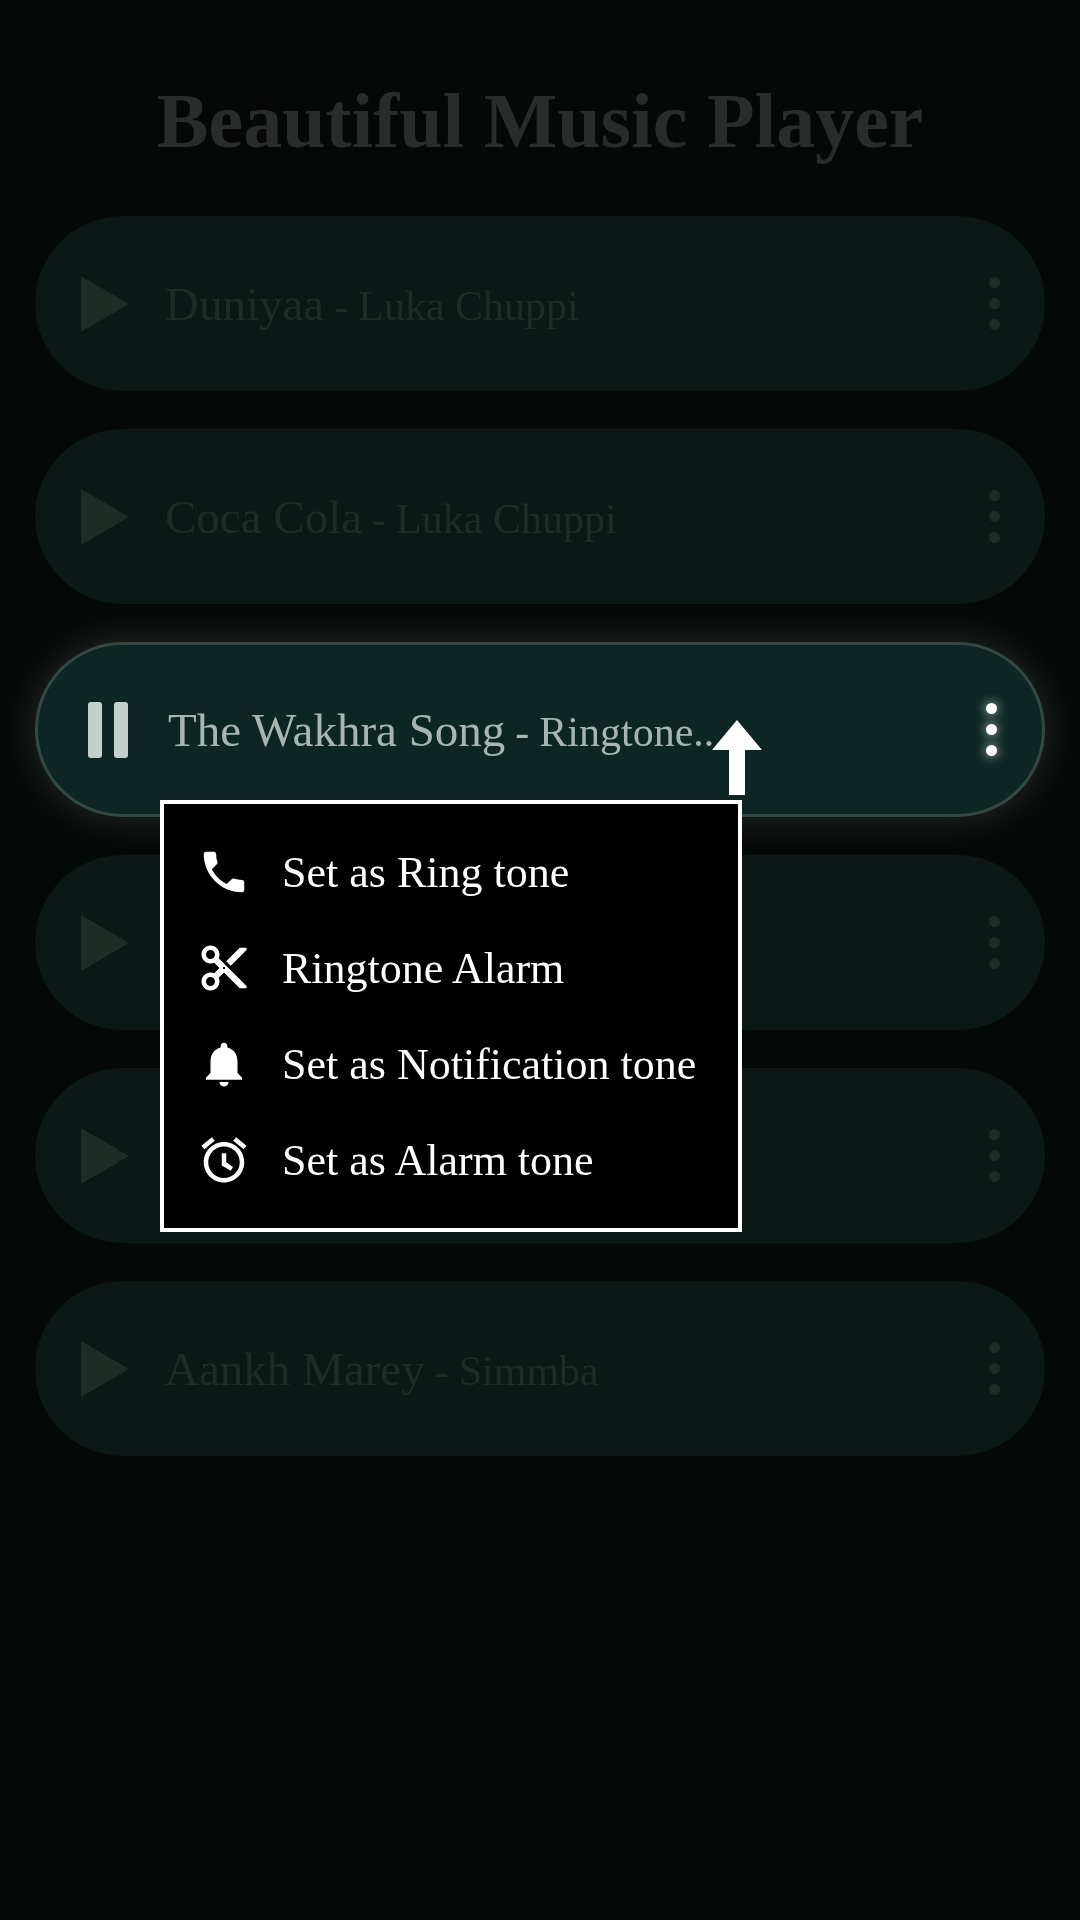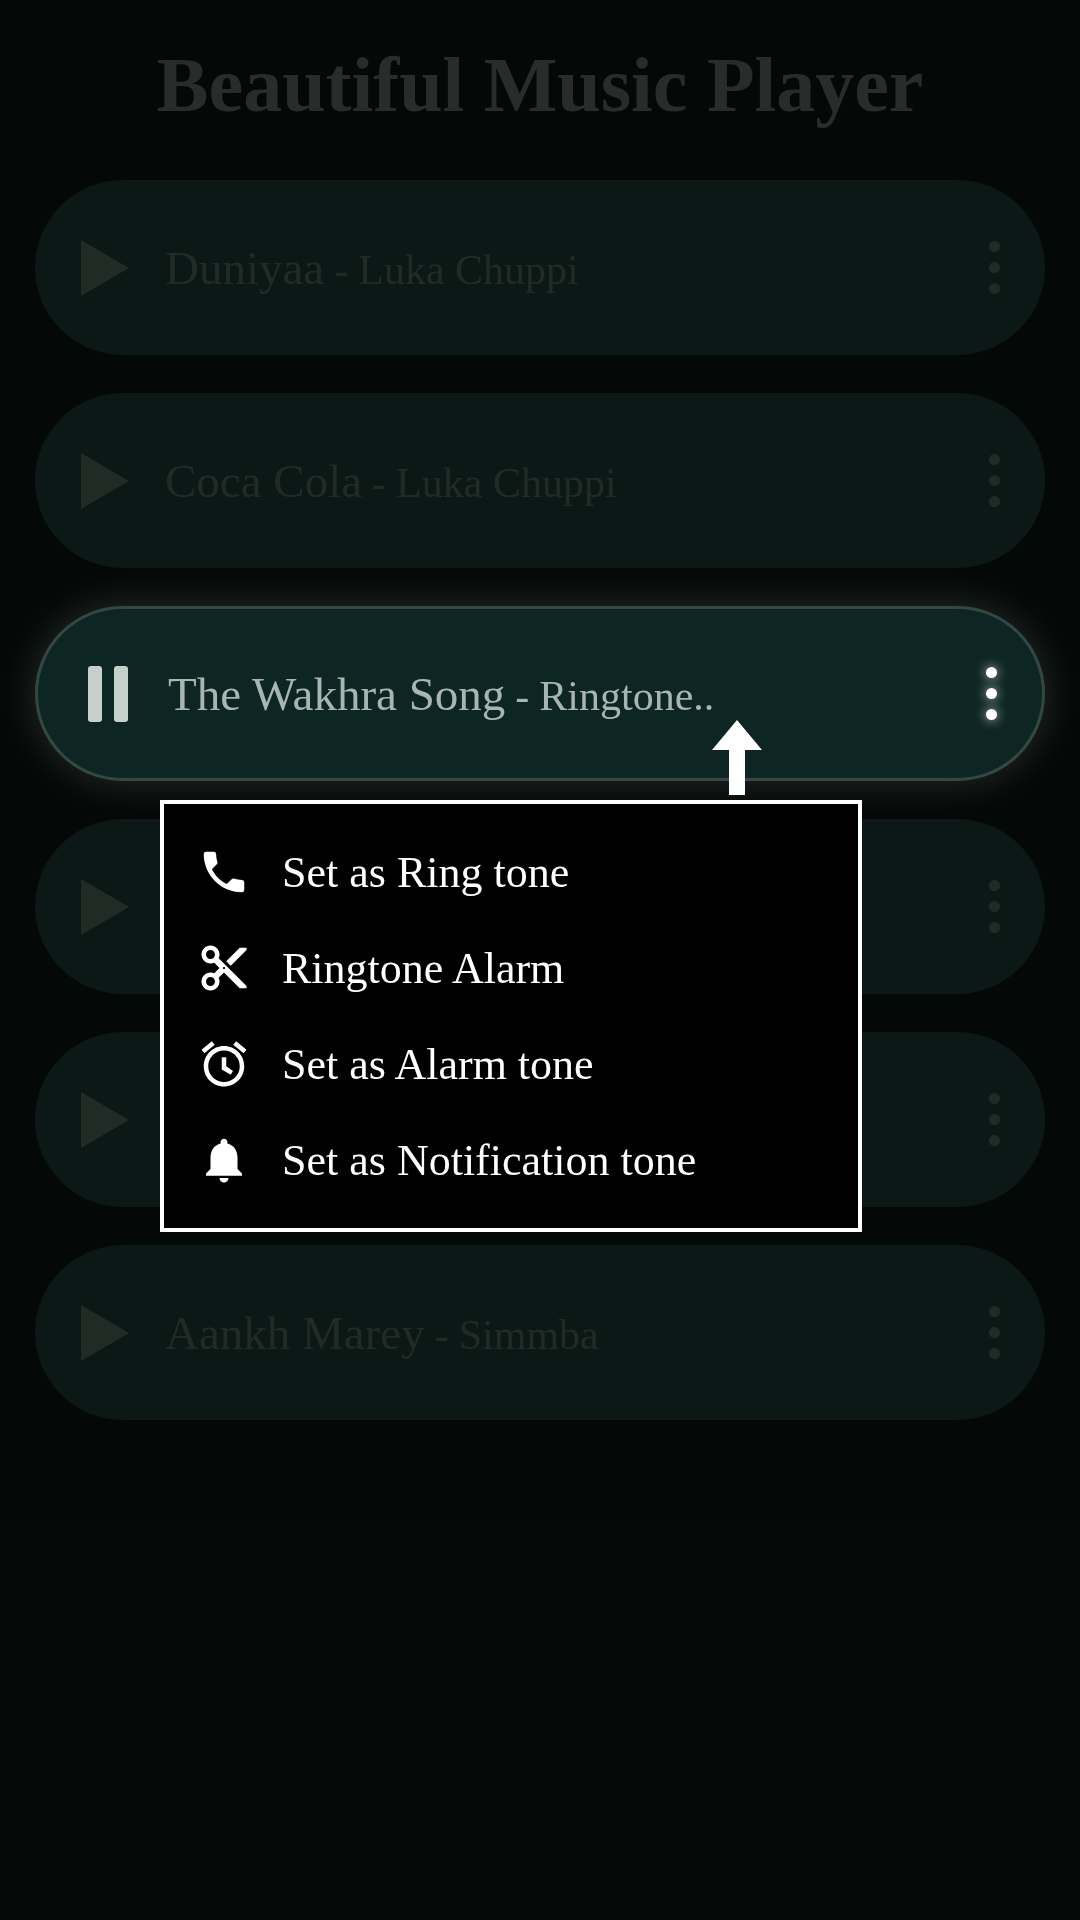--- a/index.html
+++ b/index.html
@@ -24,20 +24,21 @@
     }
     .header {
       padding: 40px 0 30px 0;
       text-align: center;
     }
     .header-title {
       font-size: 78px;
       font-weight: bold;
       color: #5a6560;
       font-family: Georgia, serif;
+      margin-top: 36px;
     }
     .song-list {
       padding: 20px 35px;
     }
     .song-item {
       background: #1a3530;
       border-radius: 90px;
       height: 175px;
       margin-bottom: 38px;
       display: flex;
@@ -121,21 +122,21 @@
       left: 712px;
       z-index: 20;
     }
     .arrow-indicator svg {
       fill: #ffffff;
     }
     .popup-menu {
       position: absolute;
       top: 800px;
       left: 160px;
-      width: 702px;
+      width: 582px;
       background: #000000;
       border: 4px solid #ffffff;
       z-index: 30;
       padding: 20px 0;
     }
     .menu-item {
       display: flex;
       align-items: center;
       padding: 18px 30px;
       gap: 28px;
@@ -297,26 +298,26 @@
     <div class="menu-icon">
       <svg width="54" height="54" viewBox="0 0 24 24">
           <path d="M9.64 7.64c.23-.5.36-1.05.36-1.64 0-2.21-1.79-4-4-4S2 3.79 2 6s1.79 4 4 4c.59 0 1.14-.13 1.64-.36L10 12l-2.36 2.36C7.14 14.13 6.59 14 6 14c-2.21 0-4 1.79-4 4s1.79 4 4 4 4-1.79 4-4c0-.59-.13-1.14-.36-1.64L12 14l7 7h3v-1L9.64 7.64zM6 8c-1.1 0-2-.89-2-2s.9-2 2-2 2 .89 2 2-.9 2-2 2zm0 12c-1.1 0-2-.89-2-2s.9-2 2-2 2 .89 2 2-.9 2-2 2zm6-7.5c-.28 0-.5-.22-.5-.5s.22-.5.5-.5.5.22.5.5-.22.5-.5.5zM19 3l-6 6 2 2 7-7V3z"></path>
         </svg>
     </div>
     <div class="menu-label">Ringtone Alarm</div>
   </div>
   <div class="menu-item">
     <div class="menu-icon">
       <svg width="54" height="54" viewBox="0 0 24 24">
-          <path d="M22 5.72l-4.6-3.86-1.29 1.53 4.6 3.86L22 5.72zM7.88 3.39L6.6 1.86 2 5.71l1.29 1.53 4.59-3.85zM12 4c-4.97 0-9 4.03-9 9s4.02 9 9 9c4.97 0 9-4.03 9-9s-4.03-9-9-9zm0 16c-3.87 0-7-3.13-7-7s3.13-7 7-7 7 3.13 7 7-3.13 7-7 7zm1-11h-2v5.41l4 2.38.99-1.66L13 13V9z"></path>
-        </svg>
-    </div>
-    <div class="menu-label">Set as Alarm tone</div>
+          <path d="M12 22c1.1 0 2-.9 2-2h-4c0 1.1.89 2 2 2zm6-6v-5c0-3.07-1.64-5.64-4.5-6.32V4c0-.83-.67-1.5-1.5-1.5s-1.5.67-1.5 1.5v.68C7.63 5.36 6 7.92 6 11v5l-2 2v1h16v-1l-2-2z"></path>
+        </svg>
+    </div>
+    <div class="menu-label">Set as Notification tone</div>
   </div>
   <div class="menu-item">
     <div class="menu-icon">
       <svg width="54" height="54" viewBox="0 0 24 24">
-          <path d="M12 22c1.1 0 2-.9 2-2h-4c0 1.1.89 2 2 2zm6-6v-5c0-3.07-1.64-5.64-4.5-6.32V4c0-.83-.67-1.5-1.5-1.5s-1.5.67-1.5 1.5v.68C7.63 5.36 6 7.92 6 11v5l-2 2v1h16v-1l-2-2z"></path>
-        </svg>
-    </div>
-    <div class="menu-label">Set as Notification tone</div>
+          <path d="M22 5.72l-4.6-3.86-1.29 1.53 4.6 3.86L22 5.72zM7.88 3.39L6.6 1.86 2 5.71l1.29 1.53 4.59-3.85zM12 4c-4.97 0-9 4.03-9 9s4.02 9 9 9c4.97 0 9-4.03 9-9s-4.03-9-9-9zm0 16c-3.87 0-7-3.13-7-7s3.13-7 7-7 7 3.13 7 7-3.13 7-7 7zm1-11h-2v5.41l4 2.38.99-1.66L13 13V9z"></path>
+        </svg>
+    </div>
+    <div class="menu-label">Set as Alarm tone</div>
   </div>
 </div>
 
 </body></html>

